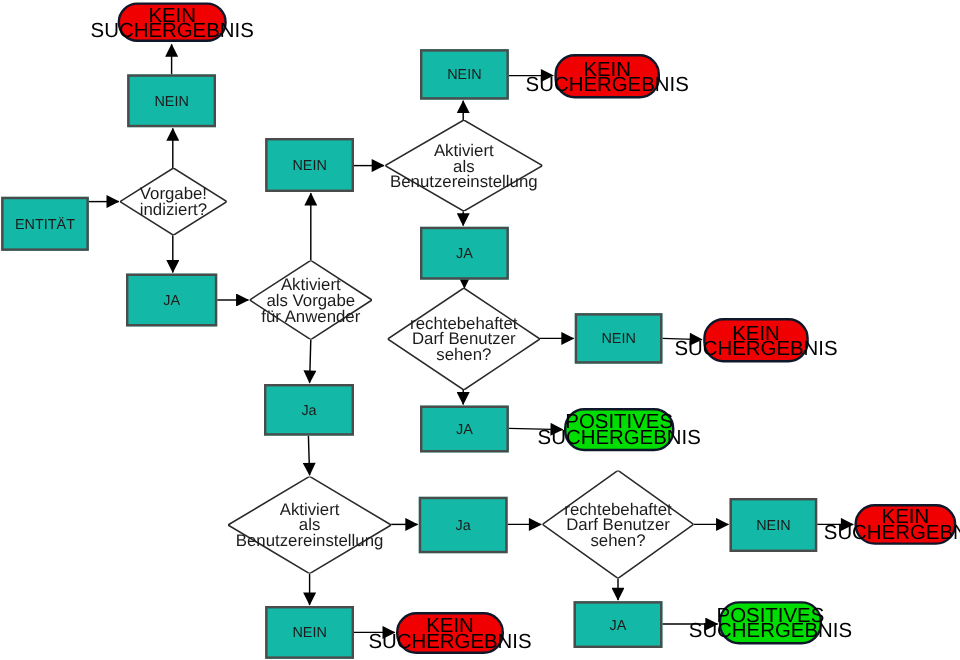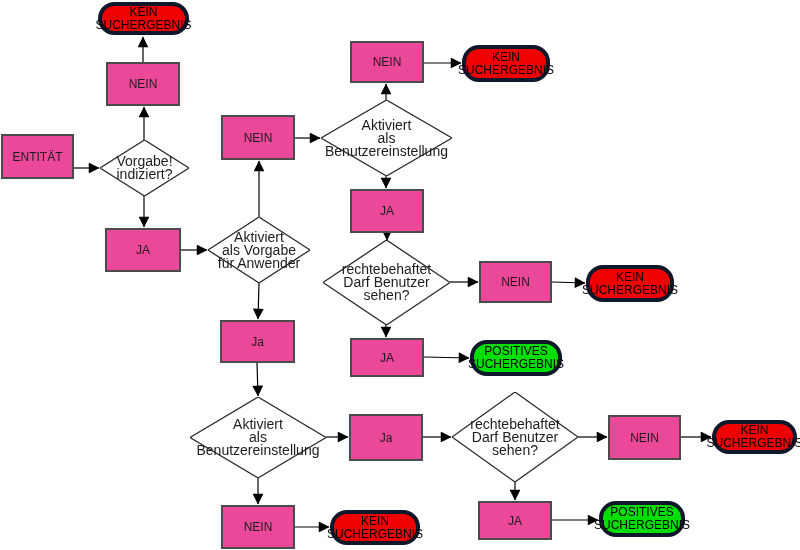--- a/index.html
+++ b/index.html
@@ -8,26 +8,26 @@
     font-family:"Liberation Sans", sans-serif; color:#000; overflow:hidden;
   }
   svg.wires { position:absolute; left:0; top:0; width:800px; height:550px; z-index:0; }
   svg.wires line { stroke:#000; stroke-width:1.2; }
   .node {
     position:absolute; box-sizing:border-box; z-index:1;
     display:flex; align-items:center; justify-content:center;
     text-align:center; white-space:pre-line;
   }
   .process {
-    background:#ec4899; border:2px solid #4b4b4b;
+    background:#14b8a6; border:2px solid #4b4b4b;
     font-size:12px; line-height:14px; color:#1c1c1c;
   }
   .terminator {
-    border:4px solid #0f172a; border-radius:17px;
-    font-size:12px; line-height:13px; color:#000;
+    border:2px solid #0f172a; border-radius:17px;
+    font-size:17px; line-height:13px; color:#000;
   }
   .terminator.negative { background:var(--negative,#f00000); }
   .terminator.positive { background:var(--positive,#00dd00); }
   .decision { background:transparent; font-size:14px; line-height:13px; color:#1c1c1c; }
   .decision .dshape { position:absolute; left:0; top:0; width:100%; height:100%; }
   .decision .dshape polygon { fill:#fff; stroke:#2b2b2b; stroke-width:1.3; }
   .decision .dlabel { position:relative; z-index:1; }
 </style>
 </head>
 <body>
@@ -60,21 +60,21 @@
     <line x1="326" y1="437" x2="348" y2="437" marker-end="url(#ah)"></line>
     <line x1="423" y1="437" x2="451" y2="437" marker-end="url(#ah)"></line>
     <line x1="578" y1="437" x2="607" y2="437" marker-end="url(#ah)"></line>
     <line x1="681" y1="437" x2="711" y2="437" marker-end="url(#ah)"></line>
     <line x1="515" y1="482" x2="515" y2="500" marker-end="url(#ah)"></line>
     <line x1="552" y1="520" x2="598" y2="520" marker-end="url(#ah)"></line>
     <line x1="258" y1="478" x2="258" y2="504" marker-end="url(#ah)"></line>
     <line x1="295" y1="527" x2="329" y2="527" marker-end="url(#ah)"></line>
   </svg>
 
-  <div class="node process" style="left:1px;top:134px;width:73px;height:45px;text-align:center;">ENTITÄT</div>
+  <div class="node process" style="left:1px;top:164px;width:73px;height:45px;text-align:center;">ENTITÄT</div>
 
   <div class="node decision" style="left:100px;top:140px;width:89px;height:56px;">
     <svg class="dshape" viewBox="0 0 100 100" preserveAspectRatio="none">
         <polygon points="50,0 100,50 50,100 0,50" vector-effect="non-scaling-stroke"></polygon>
       </svg>
     <div class="dlabel">Vorgabe!
 indiziert?</div>
   </div>
 
   <div class="node process" style="left:106px;top:62px;width:74px;height:44px;">NEIN</div>

